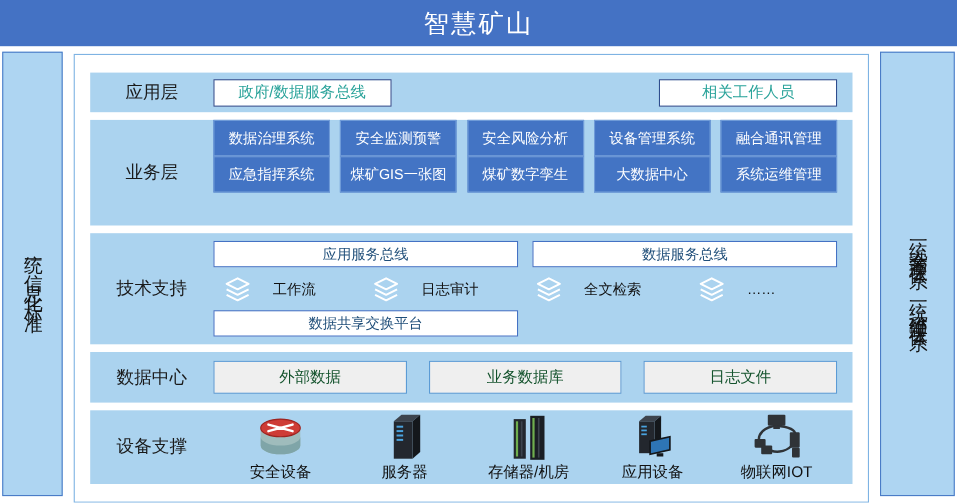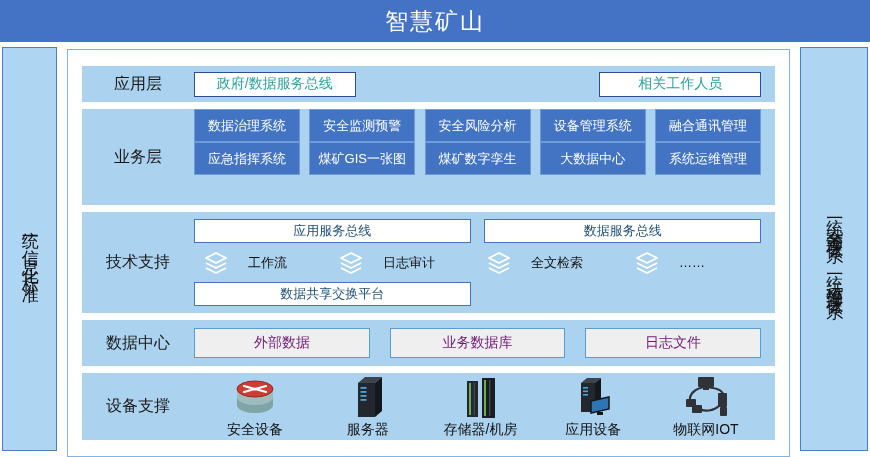--- a/index.html
+++ b/index.html
@@ -44,21 +44,21 @@
   .bus-row { display: flex; justify-content: space-between; }
   .bus-box { width: 48.8%; height: 24px; background: #fff; border: 1px solid #4472C4;
     color: #1F4E79; font-size: 13px; display: flex; align-items: center; justify-content: center; }
   .mw-row { display: flex; justify-content: space-between; align-items: center; padding: 0 56px 0 8px; }
   .mw-item { display: flex; align-items: center; gap: 18px; font-size: 13px; color: #111; }
   .layers-icon { width: 28px; height: 24px; flex: none; }
 
   .band.data { height: 48px; }
   .data .band-content { display: flex; align-items: center; justify-content: space-between; }
   .data-box { width: 31%; height: 30px; background: #EFEFEF; border: 1px solid #5B9BD5;
-    color: #701a75; font-size: 14px; display: flex; align-items: center; justify-content: center; }
+    color: #14532d; font-size: 14px; display: flex; align-items: center; justify-content: center; }
 
   .band.equip { height: 70px; }
   .equip .band-content { display: flex; justify-content: space-between; align-items: center; padding: 0 14px 0 6px; }
   .equip-item { display: flex; flex-direction: column; align-items: center; gap: 2px;
     font-size: 14px; color: #111; width: 110px; }
   .equip-item svg { height: 44px; }
 </style>
 </head>
 <body>
 

